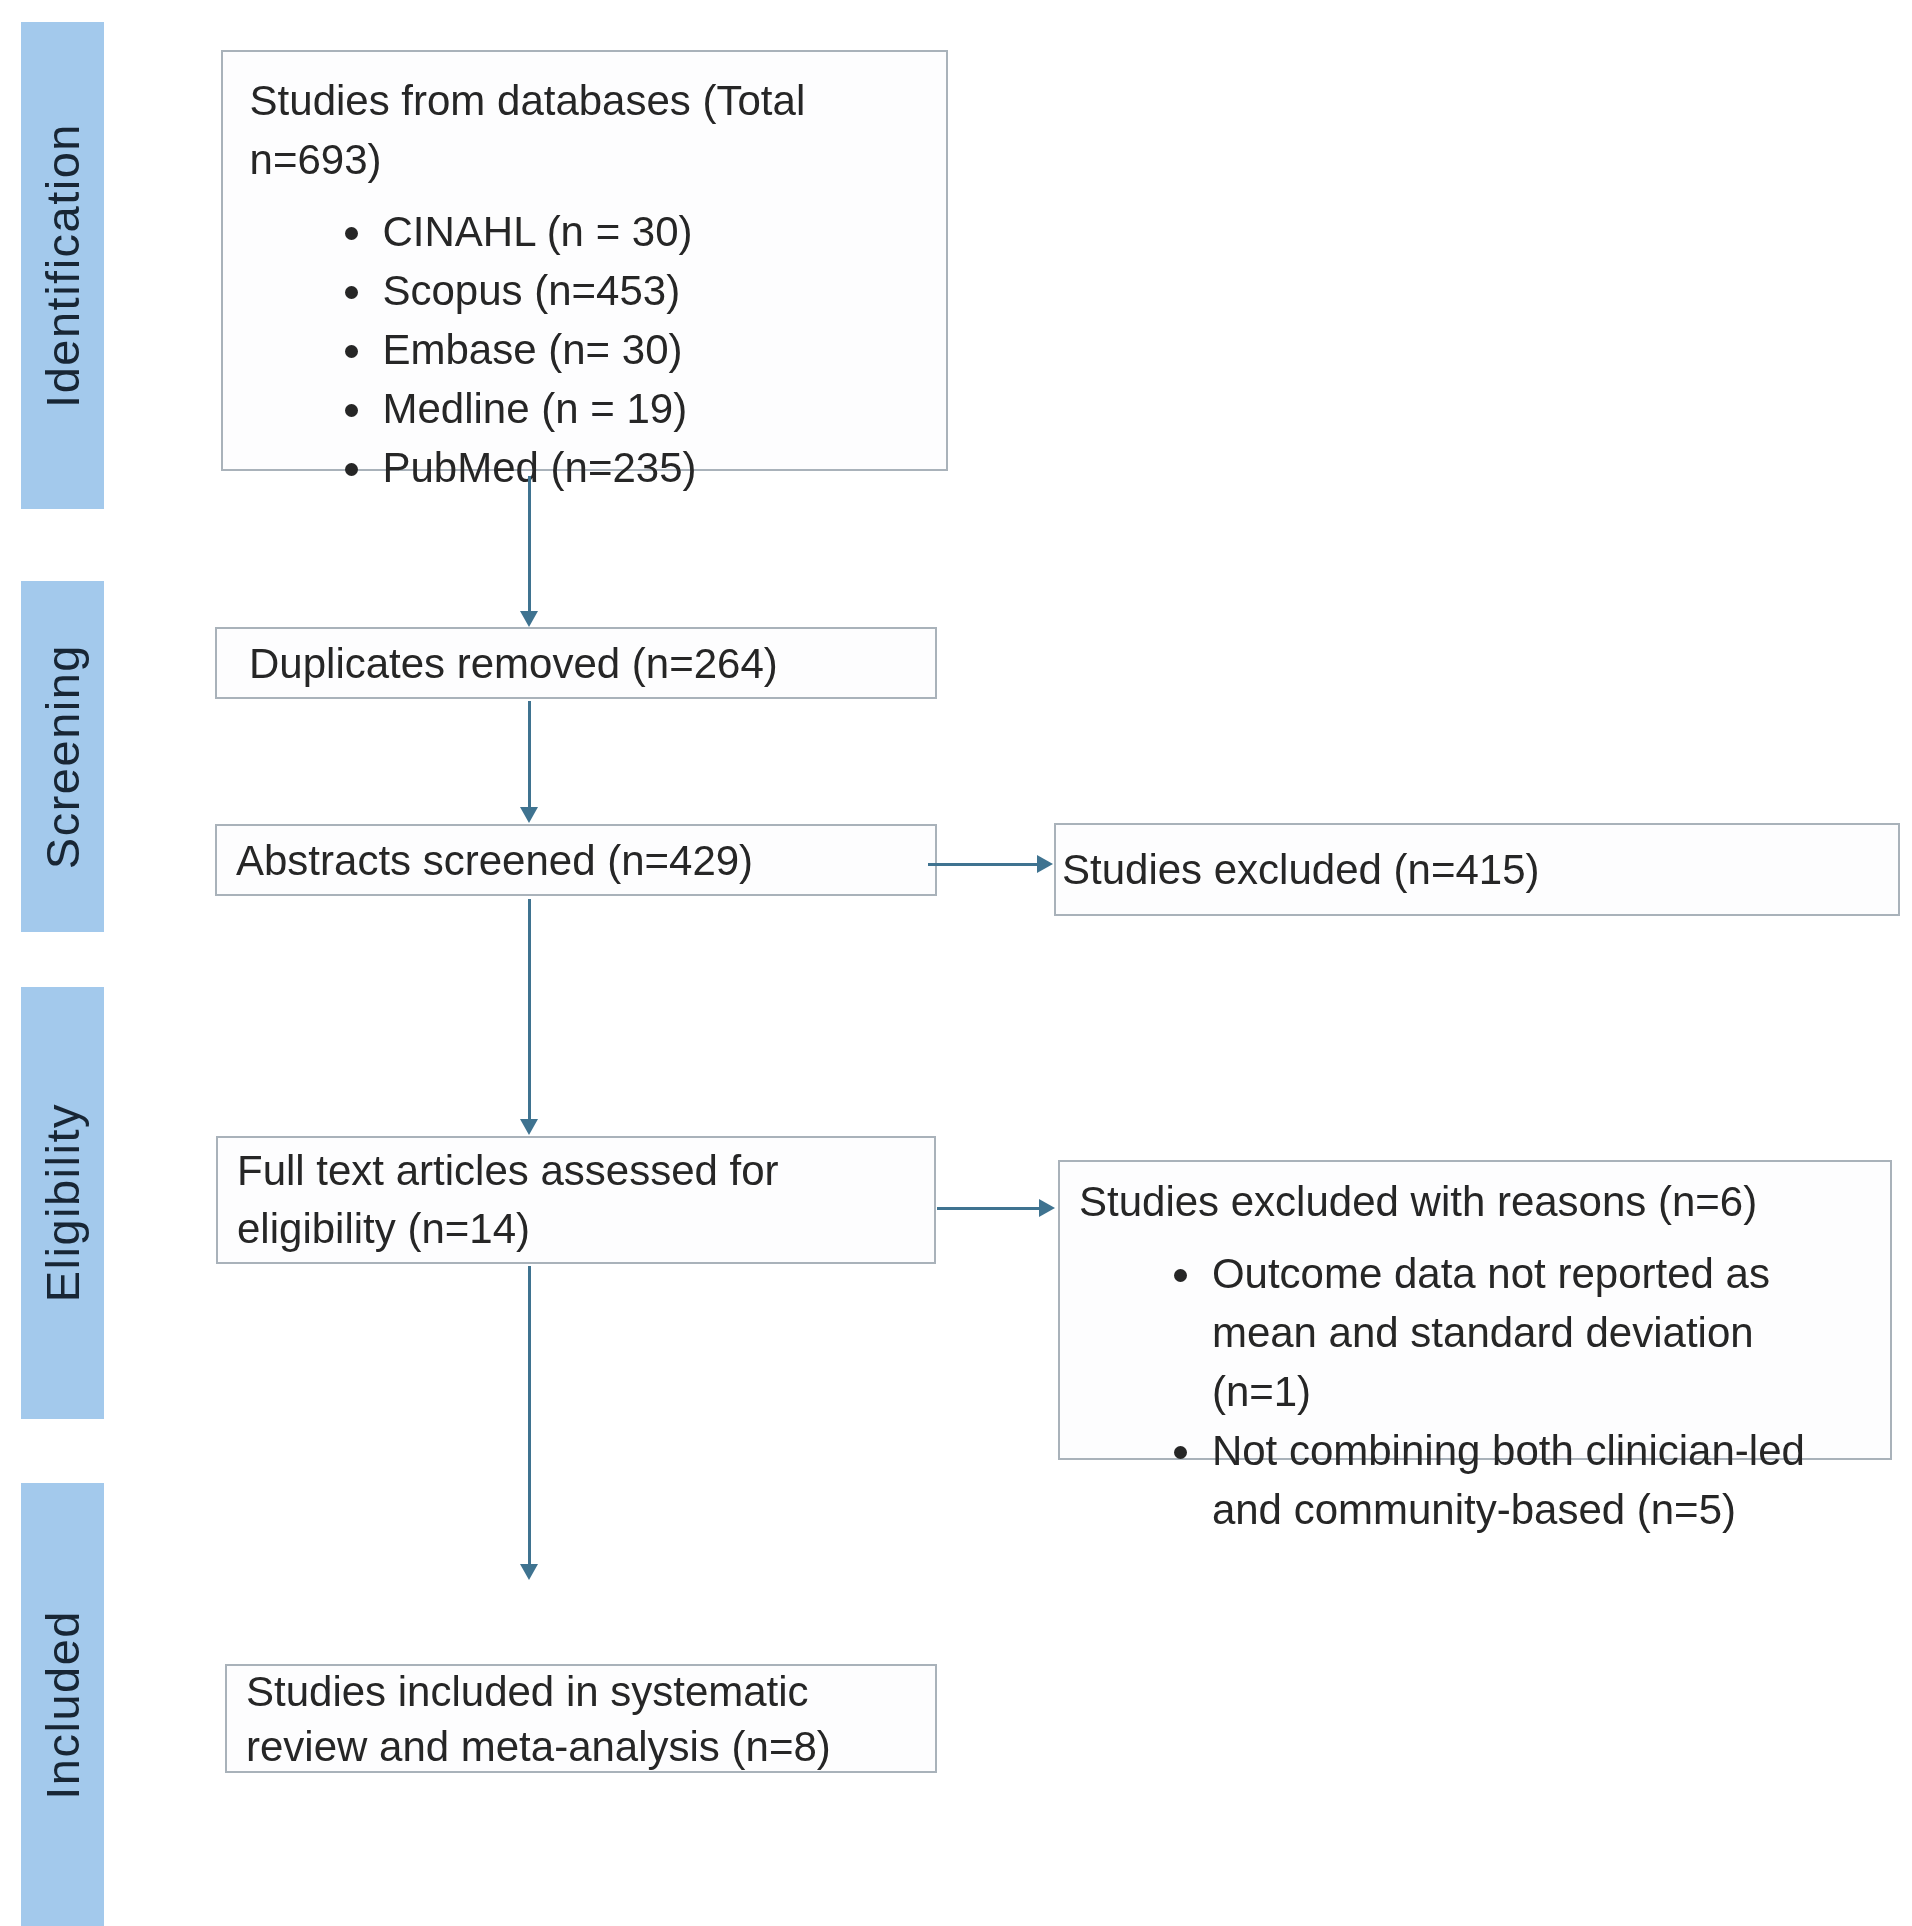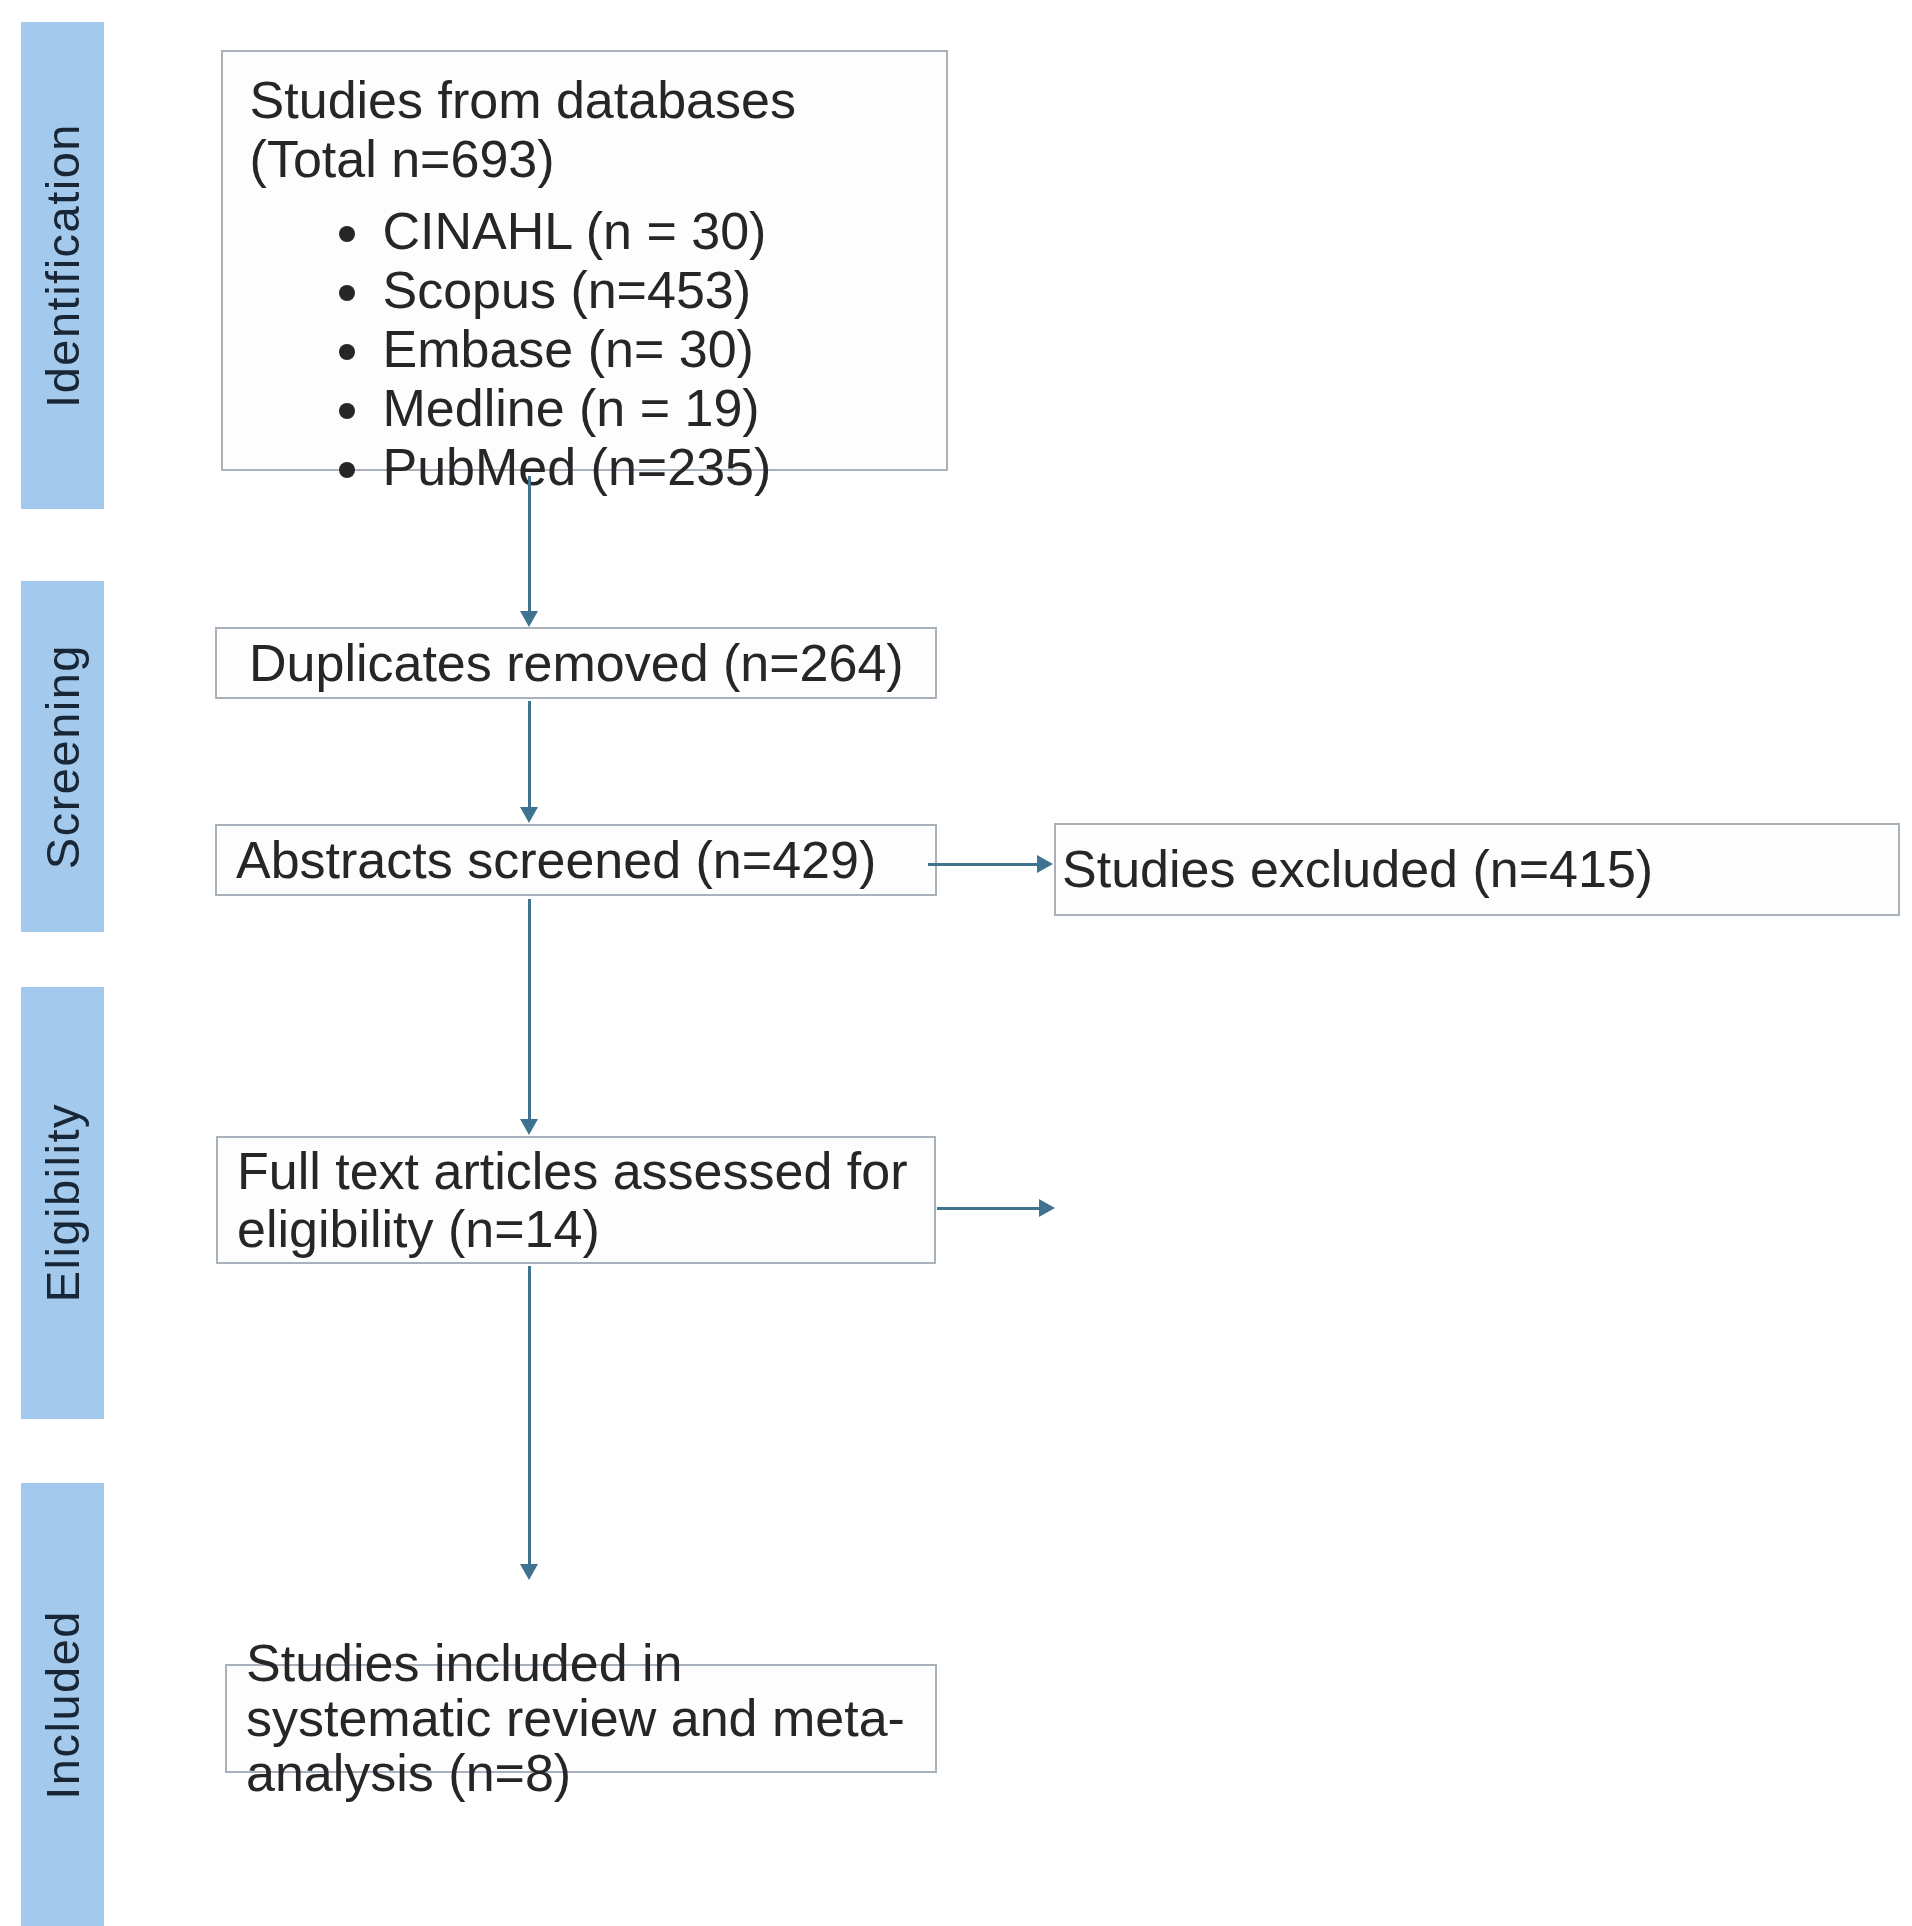--- a/index.html
+++ b/index.html
@@ -43,21 +43,21 @@
   #bar-identification { top: 22px;   height: 487px; }
   #bar-screening      { top: 581px;  height: 351px; }
   #bar-eligibility    { top: 987px; height: 432px; }
   #bar-included       { top: 1483px; height: 443px; }
 
   
   .fbox {
     position: absolute;
     background: var(--box-bg);
     border: 2.2px solid var(--box-border);
-    font-size: 52px;
+    font-size: 42px;
     line-height: 59px;
     color: var(--text);
   }
   .fbox.center-v {
     display: flex;
     align-items: center;
   }
   #box-databases { left: 221px;  top: 50px;   width: 727px;  height: 421px; padding: 19px 22px 7.4px 26.6px; }
   #box-duplicates{ left: 215px;  top: 627px;  width: 722px;  height: 72px;  padding-left: 32px; }
   #box-abstracts { left: 215px;  top: 824px; width: 722px;  height: 72px;  padding-left: 19px; }
@@ -130,20 +130,27 @@
   </div>
 
   <div class="fbox center-v" id="box-excluded">
     <span>Studies excluded (n=415)</span>
   </div>
 
   <div class="fbox center-v" id="box-fulltext">
     <span>Full text articles assessed for eligibility (n=14)</span>
   </div>
 
+  <div class="fbox" id="box-reasons">
+    <div>Studies excluded with reasons (n=6)</div>
+    <ul>
+      <li>Outcome data not reported as mean and standard deviation (n=1)</li>
+      <li>Not combining both clinician-led and community-based (n=5)</li>
+    </ul>
+  </div>
 
   <div class="fbox center-v" id="box-included">
     <span>Studies included in systematic review and meta-analysis (n=8)</span>
   </div>
 
   <div class="arr-v" id="arr-dbs-dup">
     <div class="shaft"></div>
     <div class="head"></div>
   </div>
   <div class="arr-v" id="arr-dup-abs">

